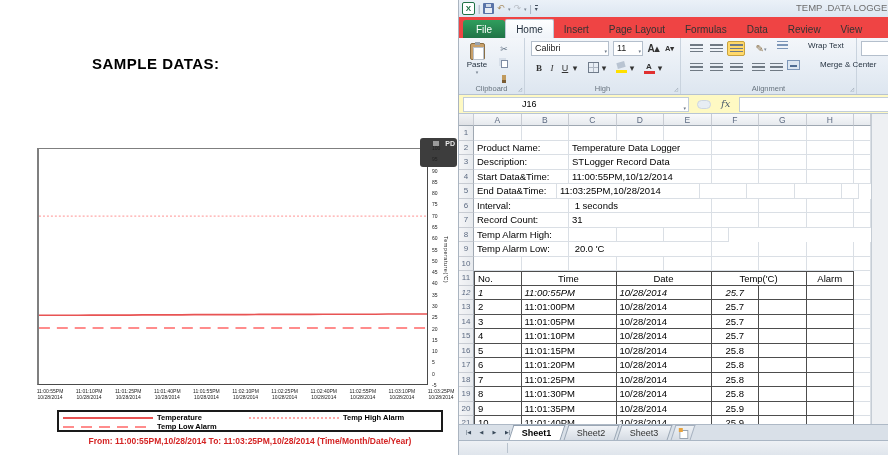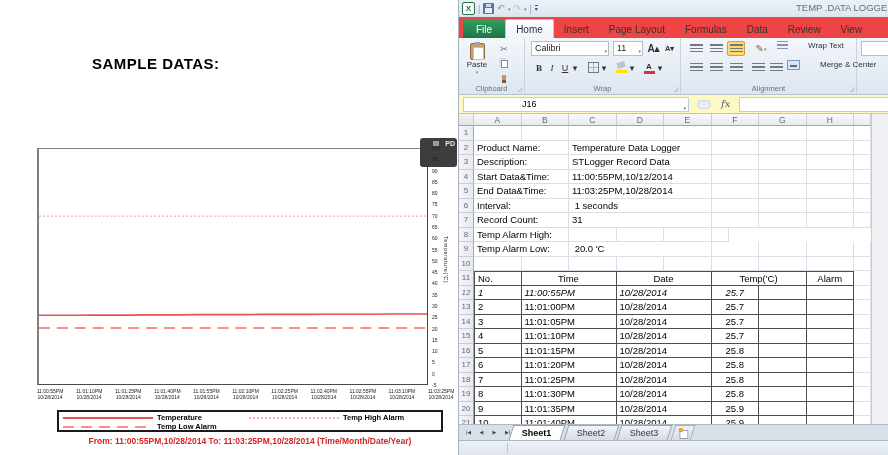--- a/index.html
+++ b/index.html
@@ -318,21 +318,21 @@
         </div>
       <div class="fbtn tiny-arrow" style="left:75px; top:22px; width:8px;">▾</div>
       <div class="fbtn" style="left:88px; top:22px; width:16px;">
           <span class="ic-fill"></span>
         </div>
       <div class="fbtn tiny-arrow" style="left:103px; top:22px; width:8px;">▾</div>
       <div class="fbtn" style="left:116px; top:22px; width:16px;">
           <span class="ic-fontcolor">A</span>
         </div>
       <div class="fbtn tiny-arrow" style="left:131px; top:22px; width:8px;">▾</div>
-      <div class="rgroup-label">Wrap</div>
+      <div class="rgroup-label">High</div>
       <div class="launcher">◿</div>
     </div>
 
     <div class="rgroup" style="left:222px; width:176px;">
       <div class="al-btn" style="left:6px; top:3px;">
           <span class="ic-bars"></span>
         </div>
       <div class="al-btn" style="left:26px; top:3px;">
           <span class="ic-bars"></span>
         </div>
@@ -434,21 +434,21 @@
         <div class="rhdr">4</div>
         <div class="cell " style="width: 95px;">Start Data&amp;Time:</div>
         <div class="cell " style="width: 142.5px;">11:00:55PM,10/12/2014</div>
         <div class="cell " style="width: 47.5px;"></div>
         <div class="cell " style="width: 47.5px;"></div>
         <div class="cell " style="width: 47.5px;"></div>
         <div class="cell" style="width: 17px;"></div>
       </div>
       <div class="grow" style="height: 14.5px;">
         <div class="rhdr">5</div>
-        <div class="cell " style="width: 95px;">End Data&amp;Time:</div>
+        <div class="cell " style="width: 83px;">End Data&amp;Time:</div>
         <div class="cell " style="width: 142.5px;">11:03:25PM,10/28/2014</div>
         <div class="cell " style="width: 47.5px;"></div>
         <div class="cell " style="width: 47.5px;"></div>
         <div class="cell " style="width: 47.5px;"></div>
         <div class="cell" style="width: 17px;"></div>
       </div>
       <div class="grow" style="height: 14.5px;">
         <div class="rhdr">6</div>
         <div class="cell " style="width: 95px;">Interval:</div>
         <div class="cell " style="width: 142.5px;"> 1 seconds</div>

